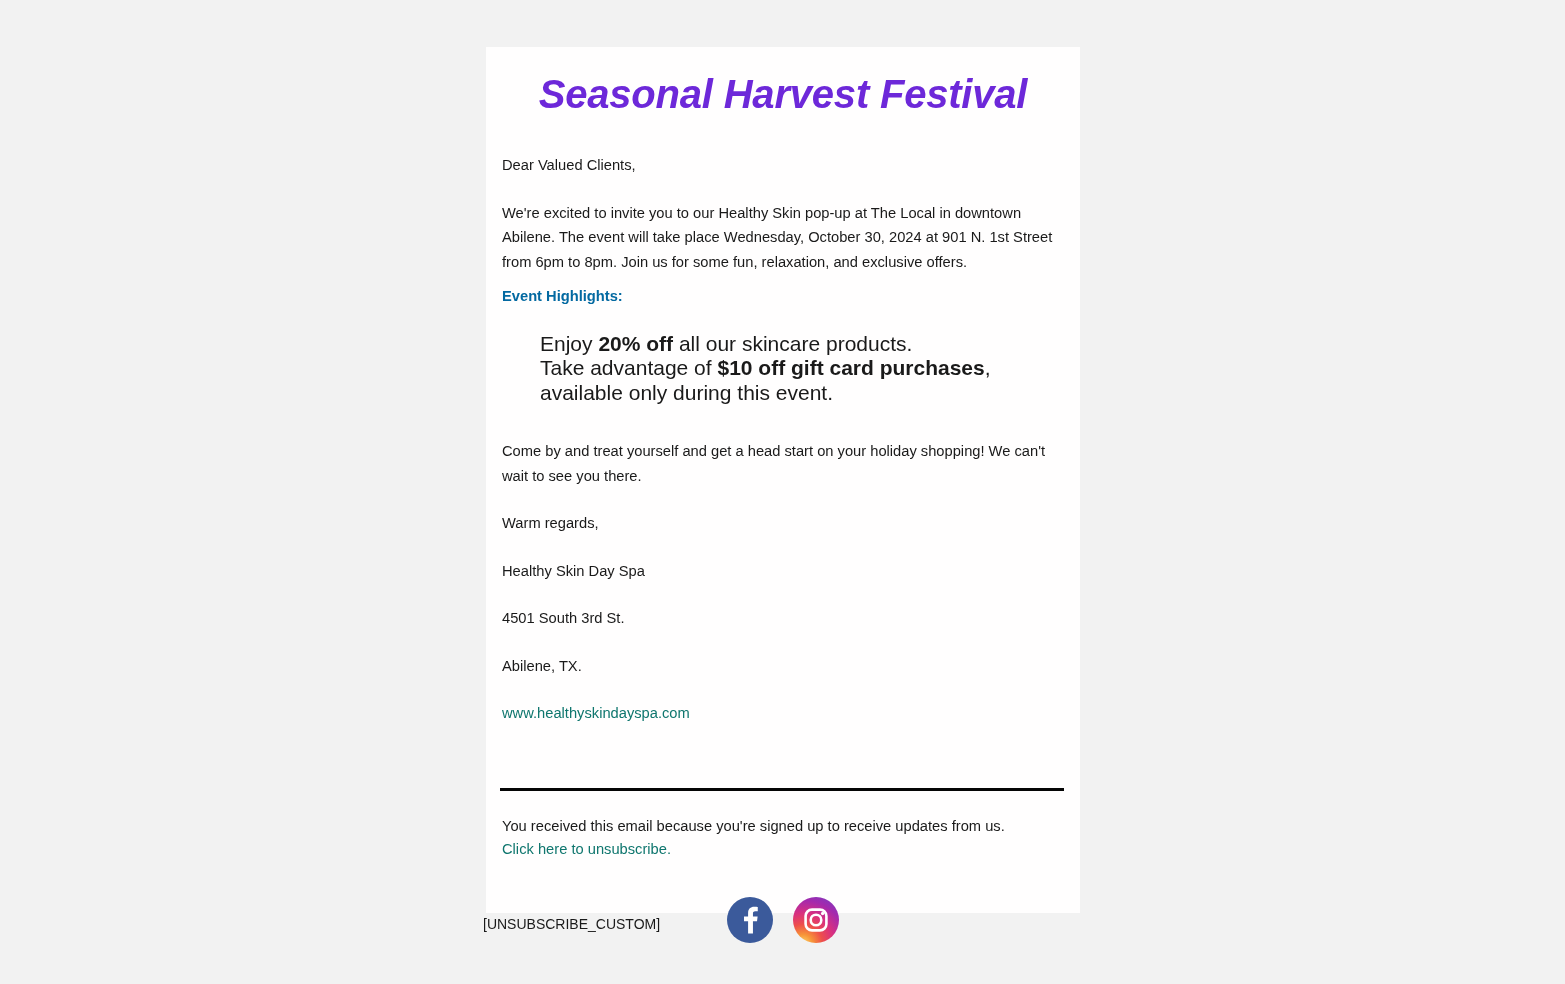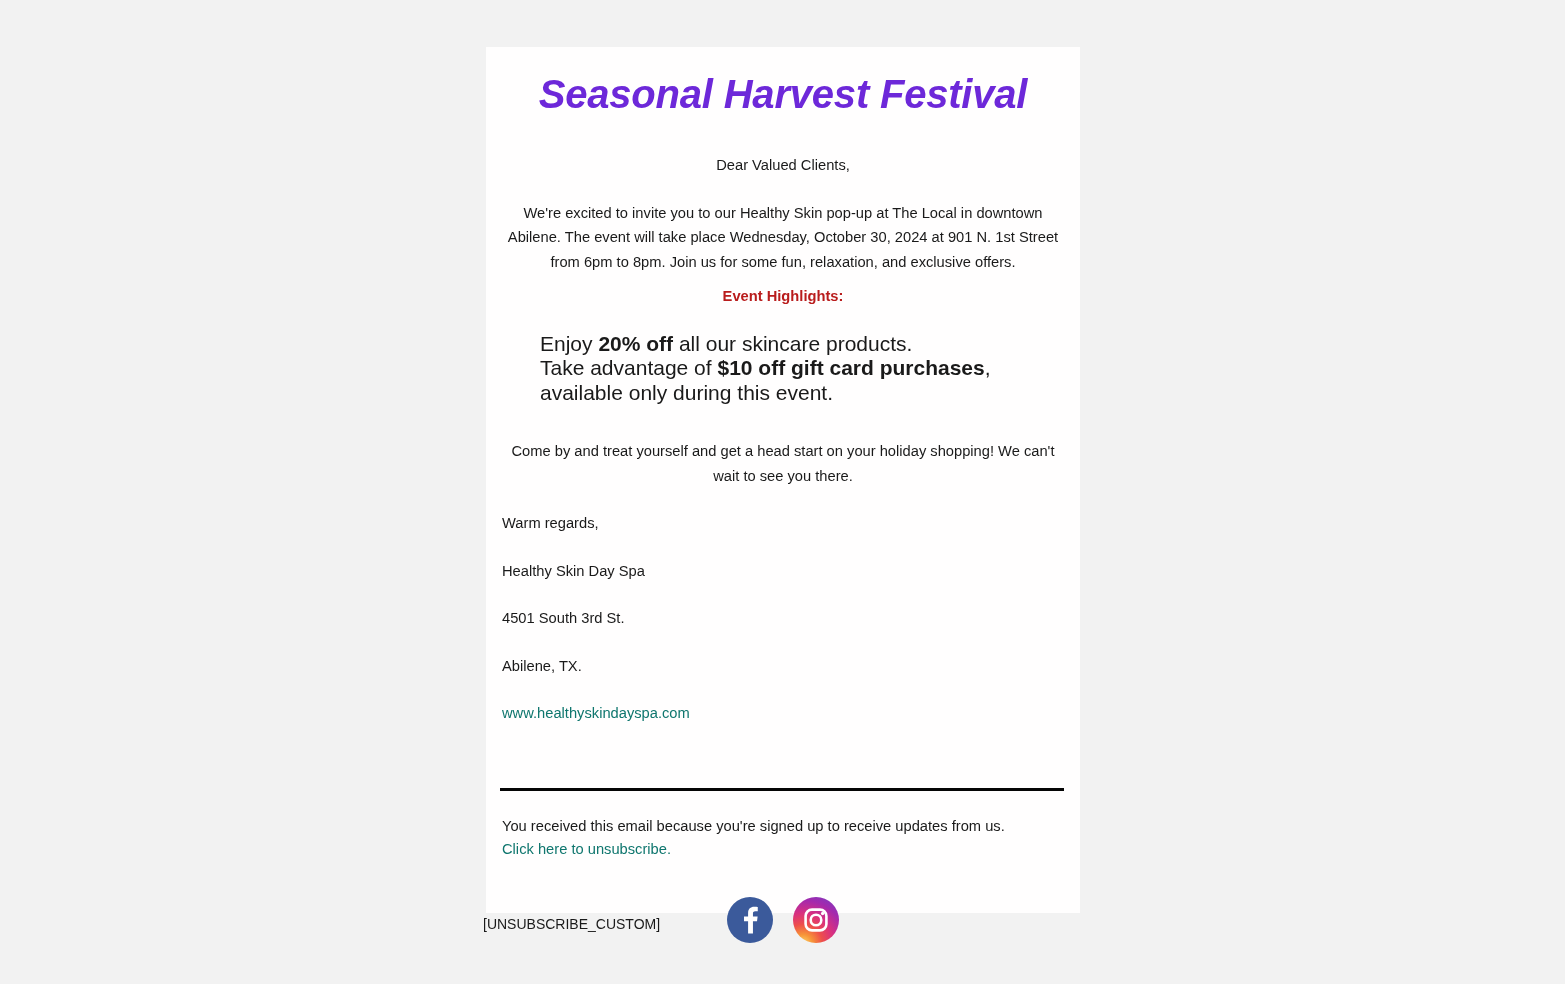--- a/index.html
+++ b/index.html
@@ -48,32 +48,31 @@
   .email-body {
     padding: 0 16px 0 16px;
   }
 
   .para {
     margin: 0 0 0 0;
     padding: 0;
     font-size: 14.7px;
     line-height: 24.5px;
     color: #1a1a1a;
-    text-align: center;
   }
 
   .gap-lg { height: 34px; }
   .gap-md { height: 23px; }
   .gap-sm { height: 10px; }
 
   .highlights-heading {
     font-size: 14.7px;
     line-height: 24.5px;
     font-weight: bold;
-    color: #b91c1c;
+    color: #0369a1;
   }
 
   .highlight-list {
     margin: 0;
     padding: 0 0 0 38px;
     list-style: none;
   }
   .highlight-list li {
     font-size: 21px;
     line-height: 24.5px;

